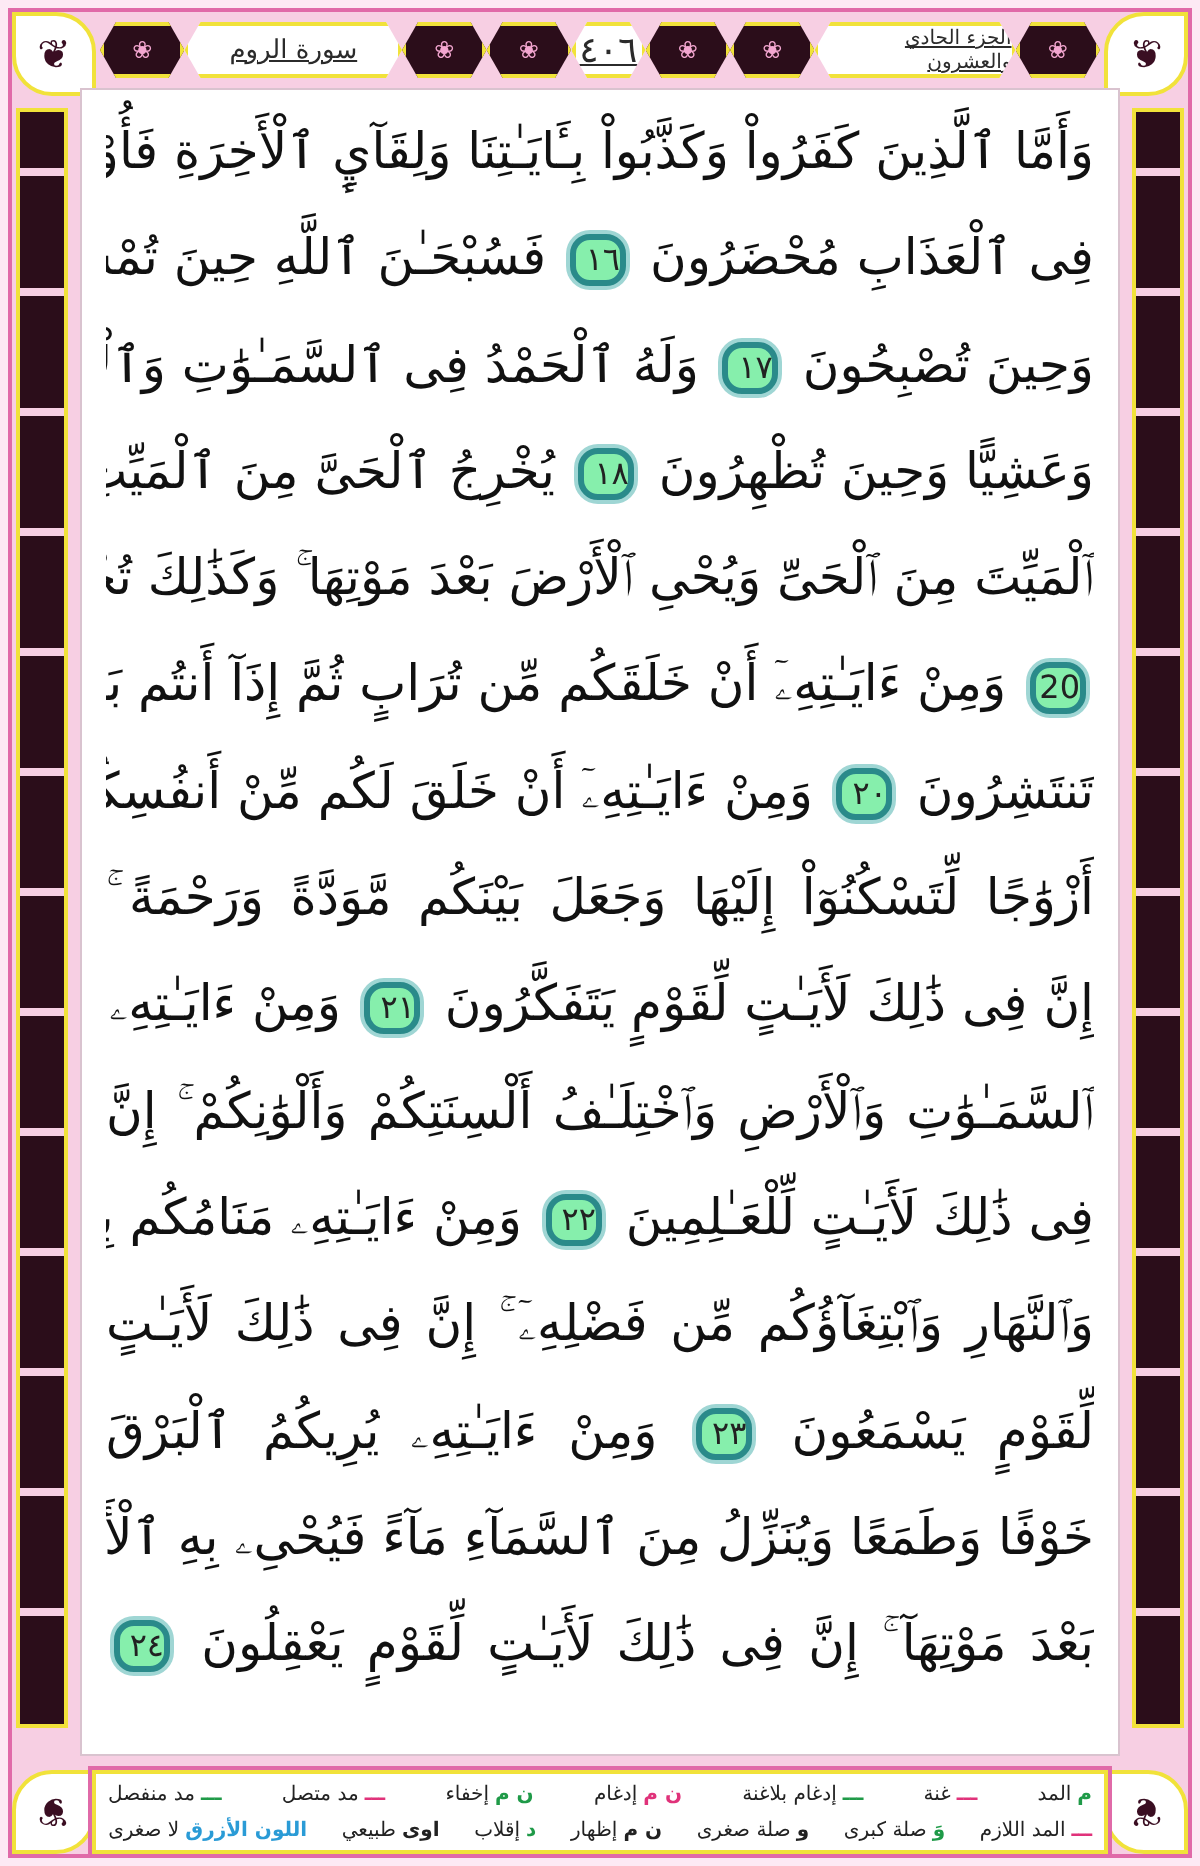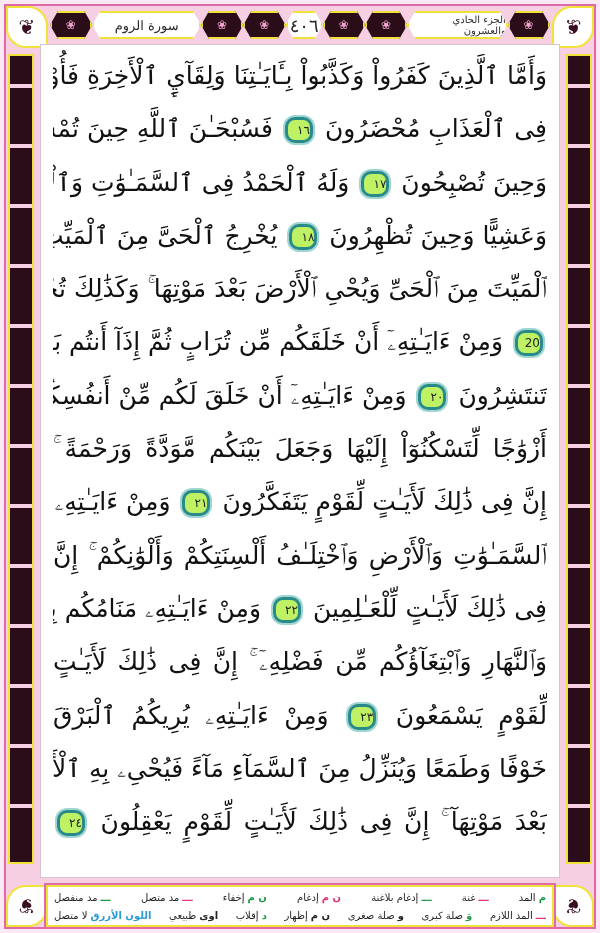--- a/index.html
+++ b/index.html
@@ -44,42 +44,42 @@
   }
   .hx {
     height: 28px; background: #2b0d1a; border: 2px solid #f1e23a; box-sizing: border-box;
     clip-path: polygon(8px 0, calc(100% - 8px) 0, 100% 50%, calc(100% - 8px) 100%, 8px 100%, 0 50%);
     display: flex; align-items: center; justify-content: center;
     color: #f3a6d0; font-size: 12px;
   }
   .hx.orn { width: 50px; }
   .hx.label {
     background: #ffffff; color: #2b2b2b; font-family: "DejaVu Serif", serif;
-    font-size: 13px; direction: rtl;
+    font-size: 13px; direction: rtl; text-decoration: underline;
   }
   .hx.surah { width: 130px; }
   .hx.juz { width: 120px; font-size: 10px; }
   .hx.pg { width: 44px; font-size: 18px; }
 
   
   .text-area {
     position: absolute; left: 40px; top: 44px; width: 520px; height: 834px;
     background: #ffffff; border: 1px solid #d9c3cf; box-sizing: border-box;
     padding: 4px 12px 0 12px;
   }
   .line {
     direction: rtl; text-align: justify; text-align-last: justify;
     font-family: "DejaVu Sans", sans-serif; font-size: 25px; line-height: 53.3px;
     color: #111; white-space: nowrap; overflow: hidden; height: 53.3px;
   }
   .ayah {
     display: inline-block; width: 28px; height: 26px; margin: 0 4px;
-    background: #bef264; border: 3px solid #2a8a8a; border-radius: 10px;
+    background: #86efac; border: 3px solid #2a8a8a; border-radius: 10px;
     box-sizing: border-box; text-align: left; vertical-align: middle;
-    font-size: 12px; line-height: 20px; color: #222; direction: rtl;
+    font-size: 16px; line-height: 20px; color: #222; direction: rtl;
     box-shadow: 0 0 0 2px #9fd6d4;
   }
   .c-blue { color: #2a9bd6; text-align: center; }
   .c-pink { color: #e0327a; }
   .c-green { color: #1f9a48; }
 
   
   .legend {
     position: absolute; left: 46px; top: 885px; width: 508px; height: 42px;
     background: #ffffff; border: 2px solid #f1e23a; box-sizing: border-box;
@@ -185,17 +185,17 @@
       <span class="legend-item">
           <span class="sw c-green">د</span>
           <span>إقلاب</span>
         </span>
       <span class="legend-item">
           <span class="sw">اوى</span>
           <span>طبيعي</span>
         </span>
       <span class="legend-item">
           <span class="sw c-blue">اللون الأزرق</span>
-          <span>لا متصل</span>
+          <span>لا صغرى</span>
         </span>
     </div>
   </div>
 </div>
 
 </body></html>

